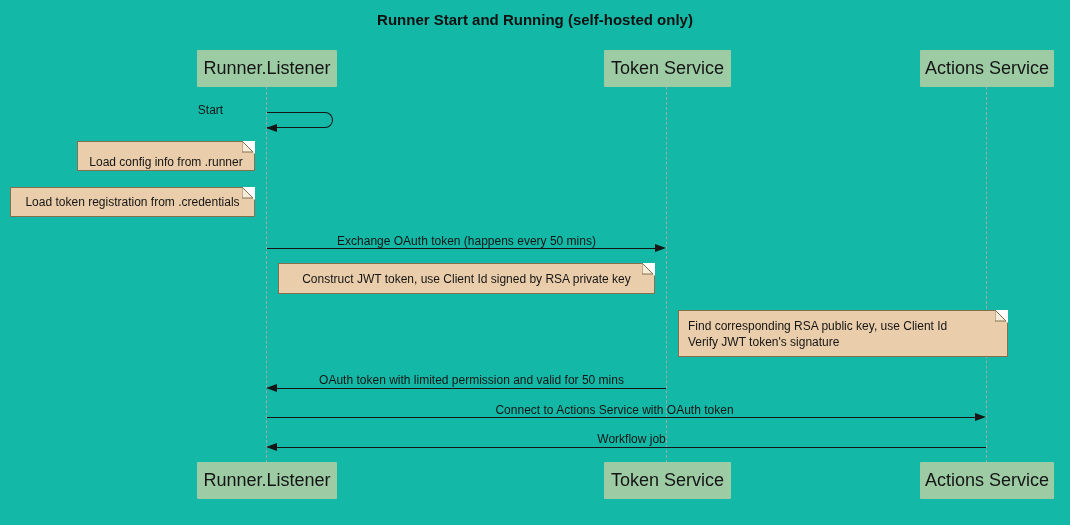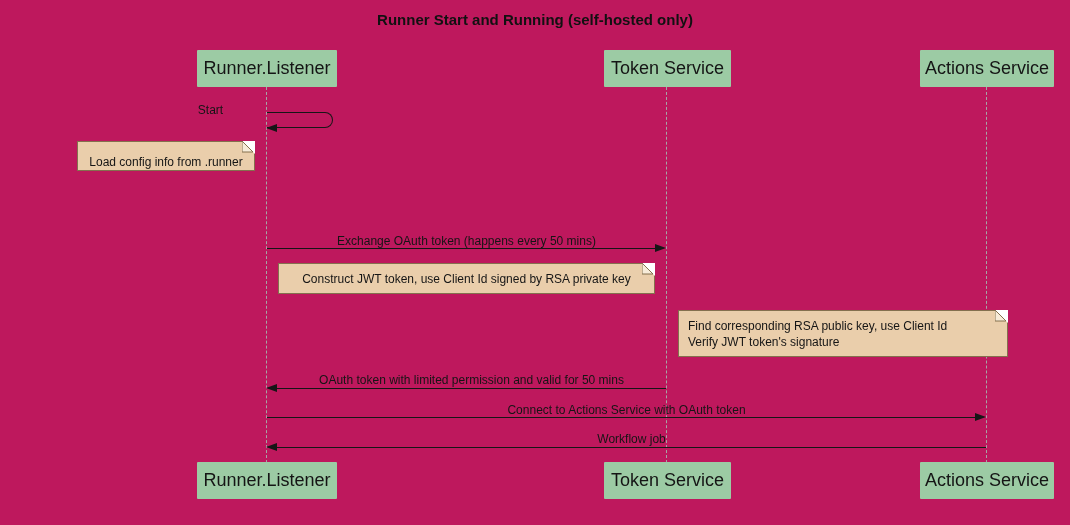--- a/index.html
+++ b/index.html
@@ -1,20 +1,20 @@
 <!DOCTYPE html>
 <html><head>
 <meta charset="utf-8">
 <style>
   * { margin:0; padding:0; box-sizing:border-box; }
   html,body { background:#ffffff; }
   .diagram {
     position:relative;
     width:1070px; height:525px;
-    background:#be185d;
+    background:#14b8a6;
     font-family:"Liberation Sans", sans-serif;
     color:#151515;
     overflow:hidden;
   }
   .title {
     position:absolute; top:11px; left:0; width:1070px;
     text-align:center; font-size:15px; font-weight:bold; color:#111;
   }
   .lifeline {
     position:absolute; top:87px; height:376px; width:0;
@@ -94,20 +94,27 @@
   <div class="head-left" style="left:266px; top:124px;"></div>
 
   <div class="note center" style="left:77px; top:141px; width:178px; height:30px;justify-content:flex-end;">
     <span>Load config info from .runner</span>
     <svg class="fold" width="13" height="13">
       <polygon points="0,0 13,0 13,13" fill="#ffffff"></polygon>
       <polygon points="0,0 11,11 0,11" fill="#f7ecd9" stroke="#84704e" stroke-width="1"></polygon>
     </svg>
   </div>
 
+  <div class="note center" style="left:10px; top:187px; width:245px; height:30px;">
+    <span>Load token registration from .credentials</span>
+    <svg class="fold" width="13" height="13">
+      <polygon points="0,0 13,0 13,13" fill="#ffffff"></polygon>
+      <polygon points="0,0 11,11 0,11" fill="#f7ecd9" stroke="#84704e" stroke-width="1"></polygon>
+    </svg>
+  </div>
 
   <div class="msg-label" style="left:267px; top:234px; width:399px;">Exchange OAuth token (happens every 50 mins)</div>
   <div class="msg-line" style="left:267px; top:248px; width:389px;"></div>
   <div class="head-right" style="left:655px; top:244px;"></div>
 
   <div class="note center" style="left:278px; top:263px; width:377px; height:31px;">
     <span>Construct JWT token, use Client Id signed by RSA private key</span>
     <svg class="fold" width="13" height="13">
       <polygon points="0,0 13,0 13,13" fill="#ffffff"></polygon>
       <polygon points="0,0 11,11 0,11" fill="#f7ecd9" stroke="#84704e" stroke-width="1"></polygon>
@@ -120,21 +127,21 @@
     <svg class="fold" width="13" height="13">
       <polygon points="0,0 13,0 13,13" fill="#ffffff"></polygon>
       <polygon points="0,0 11,11 0,11" fill="#f7ecd9" stroke="#84704e" stroke-width="1"></polygon>
     </svg>
   </div>
 
   <div class="msg-label" style="left:277px; top:373px; width:389px;">OAuth token with limited permission and valid for 50 mins</div>
   <div class="msg-line" style="left:277px; top:388px; width:389px;"></div>
   <div class="head-left" style="left:266px; top:384px;"></div>
 
-  <div class="msg-label" style="left:267px; top:403px; width:719px;">Connect to Actions Service with OAuth token</div>
+  <div class="msg-label" style="left:255px; top:403px; width:719px;">Connect to Actions Service with OAuth token</div>
   <div class="msg-line" style="left:267px; top:417px; width:708px;"></div>
   <div class="head-right" style="left:975px; top:413px;"></div>
 
   <div class="msg-label" style="left:277px; top:432px; width:709px;">Workflow job</div>
   <div class="msg-line" style="left:277px; top:447px; width:709px;"></div>
   <div class="head-left" style="left:266px; top:443px;"></div>
 
 </div>
 
 </body></html>

